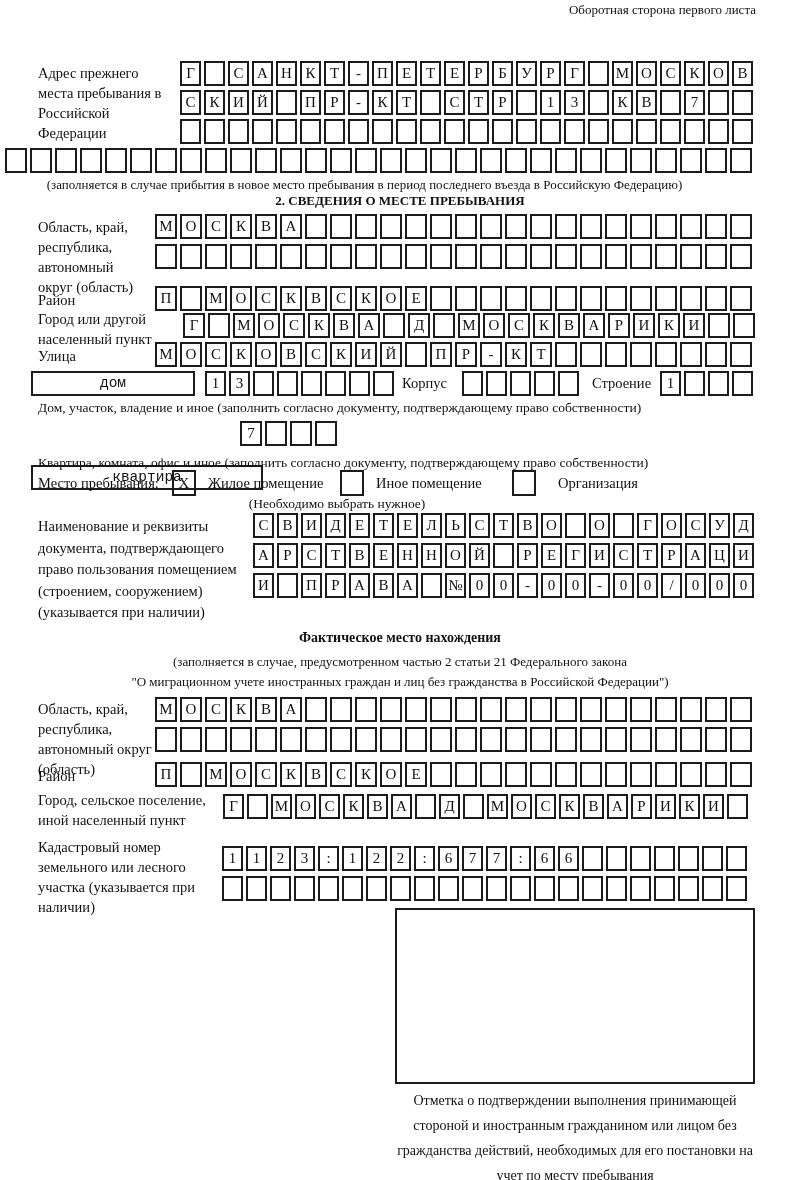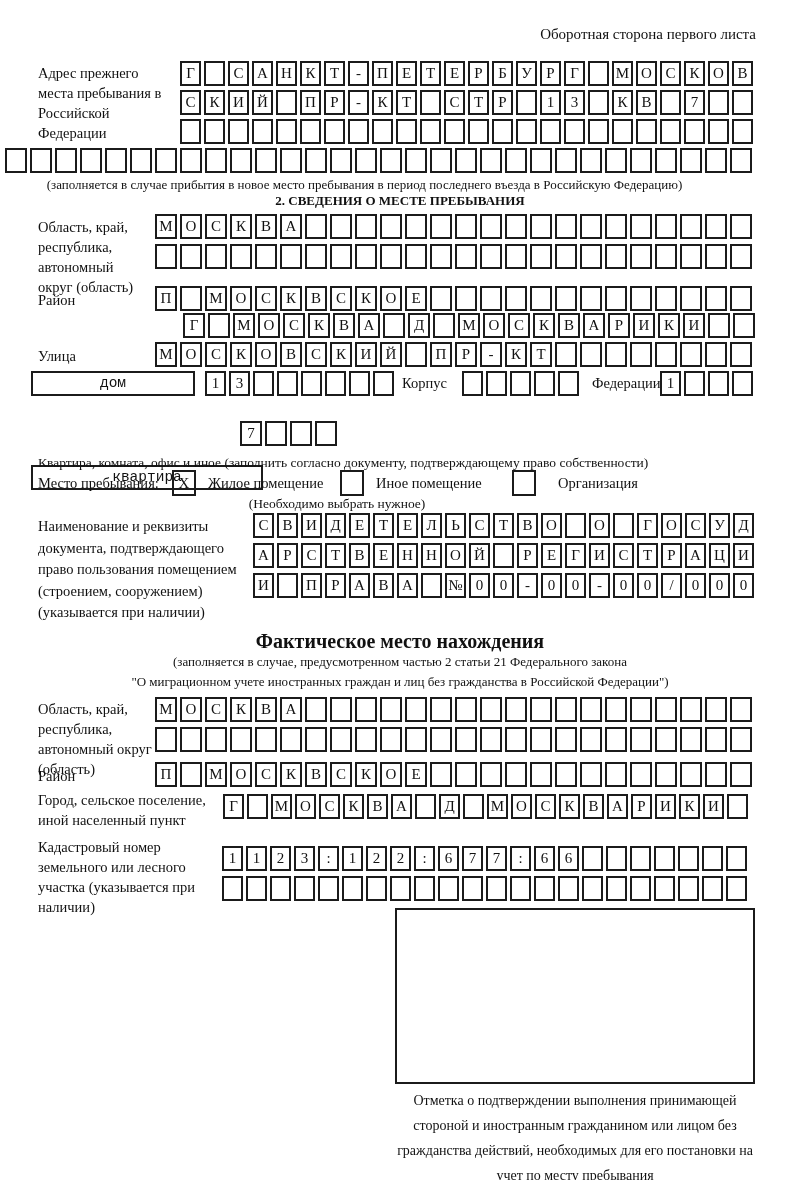--- a/index.html
+++ b/index.html
@@ -29,51 +29,53 @@
     position:absolute;box-sizing:border-box;width:24px;height:26px;
     border:2px solid #1b1b1b;text-align:center;font-size:15px;line-height:22px;
   }
   .bigbox{position:absolute;box-sizing:border-box;border:2px solid #1b1b1b;background:#fff;}
 </style>
 </head>
 <body>
 
 <div class="page">
 
-  <div class="abs" style="top:26px;right:44px;font-size:15px;text-align:center;">Оборотная сторона первого листа</div>
+  <div class="abs" style="top:2px;right:44px;font-size:13px;text-align:center;">Оборотная сторона первого листа</div>
 
   <div class="abs label" style="top:63px;left:38px;width:132px;">Адрес прежнего места пребывания в Российской Федерации</div>
   <div class="abs cellrow tight" style="top:61px;left:180px;"><span class="cell">Г</span><span class="cell"></span><span class="cell">С</span><span class="cell">А</span><span class="cell">Н</span><span class="cell">К</span><span class="cell">Т</span><span class="cell">-</span><span class="cell">П</span><span class="cell">Е</span><span class="cell">Т</span><span class="cell">Е</span><span class="cell">Р</span><span class="cell">Б</span><span class="cell">У</span><span class="cell">Р</span><span class="cell">Г</span><span class="cell"></span><span class="cell">М</span><span class="cell">О</span><span class="cell">С</span><span class="cell">К</span><span class="cell">О</span><span class="cell">В</span></div>
   <div class="abs cellrow tight" style="top:90px;left:180px;"><span class="cell">С</span><span class="cell">К</span><span class="cell">И</span><span class="cell">Й</span><span class="cell"></span><span class="cell">П</span><span class="cell">Р</span><span class="cell">-</span><span class="cell">К</span><span class="cell">Т</span><span class="cell"></span><span class="cell">С</span><span class="cell">Т</span><span class="cell">Р</span><span class="cell"></span><span class="cell">1</span><span class="cell">3</span><span class="cell"></span><span class="cell">К</span><span class="cell">В</span><span class="cell"></span><span class="cell">7</span><span class="cell"></span><span class="cell"></span></div>
   <div class="abs cellrow tight" style="top:119px;left:180px;"><span class="cell"></span><span class="cell"></span><span class="cell"></span><span class="cell"></span><span class="cell"></span><span class="cell"></span><span class="cell"></span><span class="cell"></span><span class="cell"></span><span class="cell"></span><span class="cell"></span><span class="cell"></span><span class="cell"></span><span class="cell"></span><span class="cell"></span><span class="cell"></span><span class="cell"></span><span class="cell"></span><span class="cell"></span><span class="cell"></span><span class="cell"></span><span class="cell"></span><span class="cell"></span><span class="cell"></span></div>
   <div class="abs cellrow" style="top:148px;left:5px;"><span class="cell"></span><span class="cell"></span><span class="cell"></span><span class="cell"></span><span class="cell"></span><span class="cell"></span><span class="cell"></span><span class="cell"></span><span class="cell"></span><span class="cell"></span><span class="cell"></span><span class="cell"></span><span class="cell"></span><span class="cell"></span><span class="cell"></span><span class="cell"></span><span class="cell"></span><span class="cell"></span><span class="cell"></span><span class="cell"></span><span class="cell"></span><span class="cell"></span><span class="cell"></span><span class="cell"></span><span class="cell"></span><span class="cell"></span><span class="cell"></span><span class="cell"></span><span class="cell"></span><span class="cell"></span></div>
   <div class="abs note center" style="top:177px;left:0;width:729px;">(заполняется в случае прибытия в новое место пребывания в период последнего въезда в Российскую Федерацию)</div>
 
   <div class="abs heading center" style="top:193px;left:0;width:800px;">2. СВЕДЕНИЯ О МЕСТЕ ПРЕБЫВАНИЯ</div>
 
   <div class="abs label" style="top:217px;left:38px;width:112px;">Область, край, республика, автономный округ (область)</div>
   <div class="abs cellrow" style="top:214px;left:155px;"><span class="cell">М</span><span class="cell">О</span><span class="cell">С</span><span class="cell">К</span><span class="cell">В</span><span class="cell">А</span><span class="cell"></span><span class="cell"></span><span class="cell"></span><span class="cell"></span><span class="cell"></span><span class="cell"></span><span class="cell"></span><span class="cell"></span><span class="cell"></span><span class="cell"></span><span class="cell"></span><span class="cell"></span><span class="cell"></span><span class="cell"></span><span class="cell"></span><span class="cell"></span><span class="cell"></span><span class="cell"></span></div>
   <div class="abs cellrow" style="top:244px;left:155px;"><span class="cell"></span><span class="cell"></span><span class="cell"></span><span class="cell"></span><span class="cell"></span><span class="cell"></span><span class="cell"></span><span class="cell"></span><span class="cell"></span><span class="cell"></span><span class="cell"></span><span class="cell"></span><span class="cell"></span><span class="cell"></span><span class="cell"></span><span class="cell"></span><span class="cell"></span><span class="cell"></span><span class="cell"></span><span class="cell"></span><span class="cell"></span><span class="cell"></span><span class="cell"></span><span class="cell"></span></div>
 
   <div class="abs label" style="top:290px;left:38px;">Район</div>
   <div class="abs cellrow" style="top:286px;left:155px;"><span class="cell">П</span><span class="cell"></span><span class="cell">М</span><span class="cell">О</span><span class="cell">С</span><span class="cell">К</span><span class="cell">В</span><span class="cell">С</span><span class="cell">К</span><span class="cell">О</span><span class="cell">Е</span><span class="cell"></span><span class="cell"></span><span class="cell"></span><span class="cell"></span><span class="cell"></span><span class="cell"></span><span class="cell"></span><span class="cell"></span><span class="cell"></span><span class="cell"></span><span class="cell"></span><span class="cell"></span><span class="cell"></span></div>
 
+  <div class="abs label" style="top:309px;left:38px;width:148px;">Город или другой населенный пункт</div>
   <div class="abs cellrow" style="top:313px;left:183px;"><span class="cell">Г</span><span class="cell"></span><span class="cell">М</span><span class="cell">О</span><span class="cell">С</span><span class="cell">К</span><span class="cell">В</span><span class="cell">А</span><span class="cell"></span><span class="cell">Д</span><span class="cell"></span><span class="cell">М</span><span class="cell">О</span><span class="cell">С</span><span class="cell">К</span><span class="cell">В</span><span class="cell">А</span><span class="cell">Р</span><span class="cell">И</span><span class="cell">К</span><span class="cell">И</span><span class="cell"></span><span class="cell"></span></div>
 
   <div class="abs label" style="top:346px;left:38px;">Улица</div>
   <div class="abs cellrow" style="top:342px;left:155px;"><span class="cell">М</span><span class="cell">О</span><span class="cell">С</span><span class="cell">К</span><span class="cell">О</span><span class="cell">В</span><span class="cell">С</span><span class="cell">К</span><span class="cell">И</span><span class="cell">Й</span><span class="cell"></span><span class="cell">П</span><span class="cell">Р</span><span class="cell">-</span><span class="cell">К</span><span class="cell">Т</span><span class="cell"></span><span class="cell"></span><span class="cell"></span><span class="cell"></span><span class="cell"></span><span class="cell"></span><span class="cell"></span><span class="cell"></span></div>
 
   <div class="abs" style="top:371px;left:0;width:800px;height:27px;">
     <div class="wbox" style="left:31px;width:164px;">дом</div>
     <div class="abs2 cellrow tight" style="left:205px;"><span class="cell">1</span><span class="cell">3</span><span class="cell"></span><span class="cell"></span><span class="cell"></span><span class="cell"></span><span class="cell"></span><span class="cell"></span></div>
     <span class="abs2 label" style="left:402px;top:2px;">Корпус</span>
     <div class="abs2 cellrow tight" style="left:462px;"><span class="cell"></span><span class="cell"></span><span class="cell"></span><span class="cell"></span><span class="cell"></span></div>
-    <span class="abs2 label" style="left:592px;top:2px;">Федерации</span>
+    <span class="abs2 label" style="left:592px;top:2px;">Строение</span>
     <div class="abs2 cellrow tight" style="left:660px;"><span class="cell">1</span><span class="cell"></span><span class="cell"></span><span class="cell"></span></div>
   </div>
+  <div class="abs caption" style="top:400px;left:38px;">Дом, участок, владение и иное (заполнить согласно документу, подтверждающему право собственности)</div>
 
   <div class="abs" style="top:421px;left:0;width:800px;height:27px;">
     <div class="wbox" style="left:31px;width:232px;margin-top:44px;">квартира</div>
     <div class="abs2 cellrow" style="left:240px;"><span class="cell">7</span><span class="cell"></span><span class="cell"></span><span class="cell"></span></div>
   </div>
   <div class="abs caption" style="top:455px;left:38px;">Квартира, комната, офис и иное (заполнить согласно документу, подтверждающему право собственности)</div>
 
   <div class="abs" style="top:470px;left:0;width:639px;height:28px;">
     <span class="abs2 label" style="left:38px;top:3px;">Место пребывания:</span>
     <span class="checkbox" style="left:172px;">X</span>
@@ -83,21 +85,21 @@
     <span class="checkbox" style="left:512px;"></span>
     <span class="abs2 label" style="left:558px;top:3px;">Организация</span>
   </div>
   <div class="abs caption center" style="top:496px;left:157px;width:360px;">(Необходимо выбрать нужное)</div>
 
   <div class="abs label" style="top:516px;left:38px;width:218px;line-height:21.5px;">Наименование и реквизиты документа, подтверждающего право пользования помещением (строением, сооружением) (указывается при наличии)</div>
   <div class="abs cellrow tight" style="top:513px;left:253px;"><span class="cell">С</span><span class="cell">В</span><span class="cell">И</span><span class="cell">Д</span><span class="cell">Е</span><span class="cell">Т</span><span class="cell">Е</span><span class="cell">Л</span><span class="cell">Ь</span><span class="cell">С</span><span class="cell">Т</span><span class="cell">В</span><span class="cell">О</span><span class="cell"></span><span class="cell">О</span><span class="cell"></span><span class="cell">Г</span><span class="cell">О</span><span class="cell">С</span><span class="cell">У</span><span class="cell">Д</span></div>
   <div class="abs cellrow tight" style="top:543px;left:253px;"><span class="cell">А</span><span class="cell">Р</span><span class="cell">С</span><span class="cell">Т</span><span class="cell">В</span><span class="cell">Е</span><span class="cell">Н</span><span class="cell">Н</span><span class="cell">О</span><span class="cell">Й</span><span class="cell"></span><span class="cell">Р</span><span class="cell">Е</span><span class="cell">Г</span><span class="cell">И</span><span class="cell">С</span><span class="cell">Т</span><span class="cell">Р</span><span class="cell">А</span><span class="cell">Ц</span><span class="cell">И</span></div>
   <div class="abs cellrow tight" style="top:573px;left:253px;"><span class="cell">И</span><span class="cell"></span><span class="cell">П</span><span class="cell">Р</span><span class="cell">А</span><span class="cell">В</span><span class="cell">А</span><span class="cell"></span><span class="cell">№</span><span class="cell">0</span><span class="cell">0</span><span class="cell">-</span><span class="cell">0</span><span class="cell">0</span><span class="cell">-</span><span class="cell">0</span><span class="cell">0</span><span class="cell">/</span><span class="cell">0</span><span class="cell">0</span><span class="cell">0</span></div>
 
-  <div class="abs heading center" style="top:630px;left:0;width:800px;font-size:20px;">Фактическое место нахождения</div>
+  <div class="abs heading center" style="top:630px;left:0;width:800px;font-size:14px;">Фактическое место нахождения</div>
   <div class="abs note center" style="top:654px;left:0;width:800px;">(заполняется в случае, предусмотренном частью 2 статьи 21 Федерального закона</div>
   <div class="abs note center" style="top:674px;left:0;width:800px;">"О миграционном учете иностранных граждан и лиц без гражданства в Российской Федерации")</div>
 
   <div class="abs label" style="top:699px;left:38px;width:140px;">Область, край, республика, автономный округ (область)</div>
   <div class="abs cellrow" style="top:697px;left:155px;"><span class="cell">М</span><span class="cell">О</span><span class="cell">С</span><span class="cell">К</span><span class="cell">В</span><span class="cell">А</span><span class="cell"></span><span class="cell"></span><span class="cell"></span><span class="cell"></span><span class="cell"></span><span class="cell"></span><span class="cell"></span><span class="cell"></span><span class="cell"></span><span class="cell"></span><span class="cell"></span><span class="cell"></span><span class="cell"></span><span class="cell"></span><span class="cell"></span><span class="cell"></span><span class="cell"></span><span class="cell"></span></div>
   <div class="abs cellrow" style="top:727px;left:155px;"><span class="cell"></span><span class="cell"></span><span class="cell"></span><span class="cell"></span><span class="cell"></span><span class="cell"></span><span class="cell"></span><span class="cell"></span><span class="cell"></span><span class="cell"></span><span class="cell"></span><span class="cell"></span><span class="cell"></span><span class="cell"></span><span class="cell"></span><span class="cell"></span><span class="cell"></span><span class="cell"></span><span class="cell"></span><span class="cell"></span><span class="cell"></span><span class="cell"></span><span class="cell"></span><span class="cell"></span></div>
 
   <div class="abs label" style="top:766px;left:38px;">Район</div>
   <div class="abs cellrow" style="top:762px;left:155px;"><span class="cell">П</span><span class="cell"></span><span class="cell">М</span><span class="cell">О</span><span class="cell">С</span><span class="cell">К</span><span class="cell">В</span><span class="cell">С</span><span class="cell">К</span><span class="cell">О</span><span class="cell">Е</span><span class="cell"></span><span class="cell"></span><span class="cell"></span><span class="cell"></span><span class="cell"></span><span class="cell"></span><span class="cell"></span><span class="cell"></span><span class="cell"></span><span class="cell"></span><span class="cell"></span><span class="cell"></span><span class="cell"></span></div>
 

